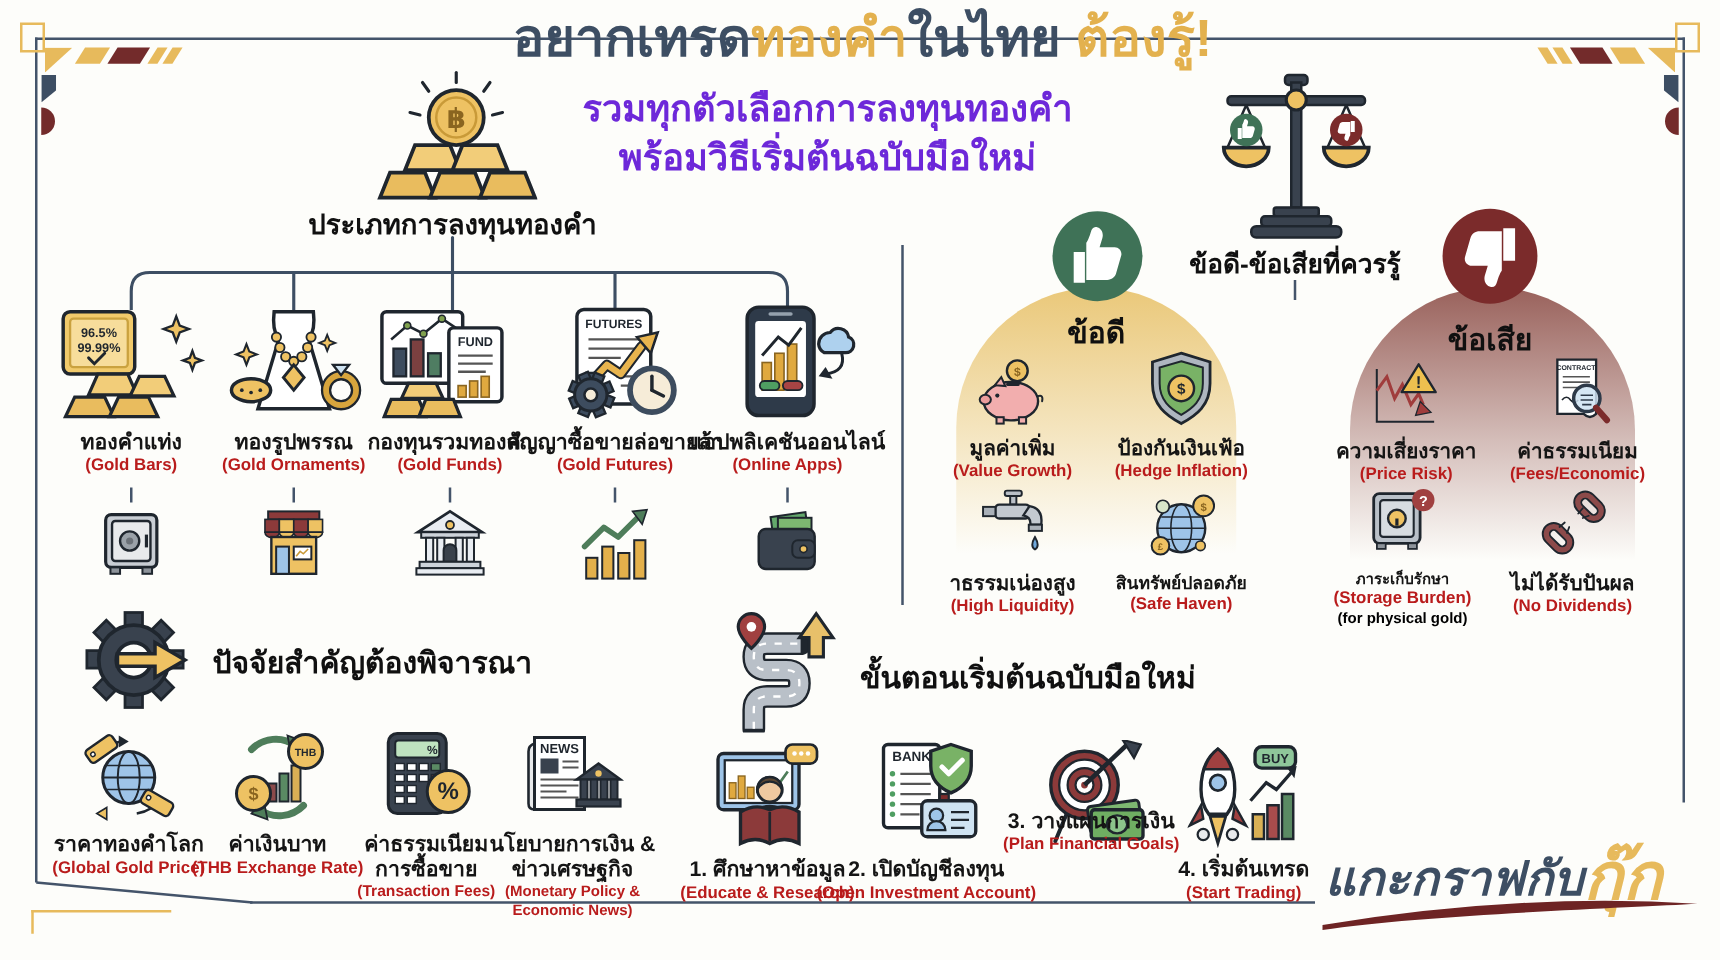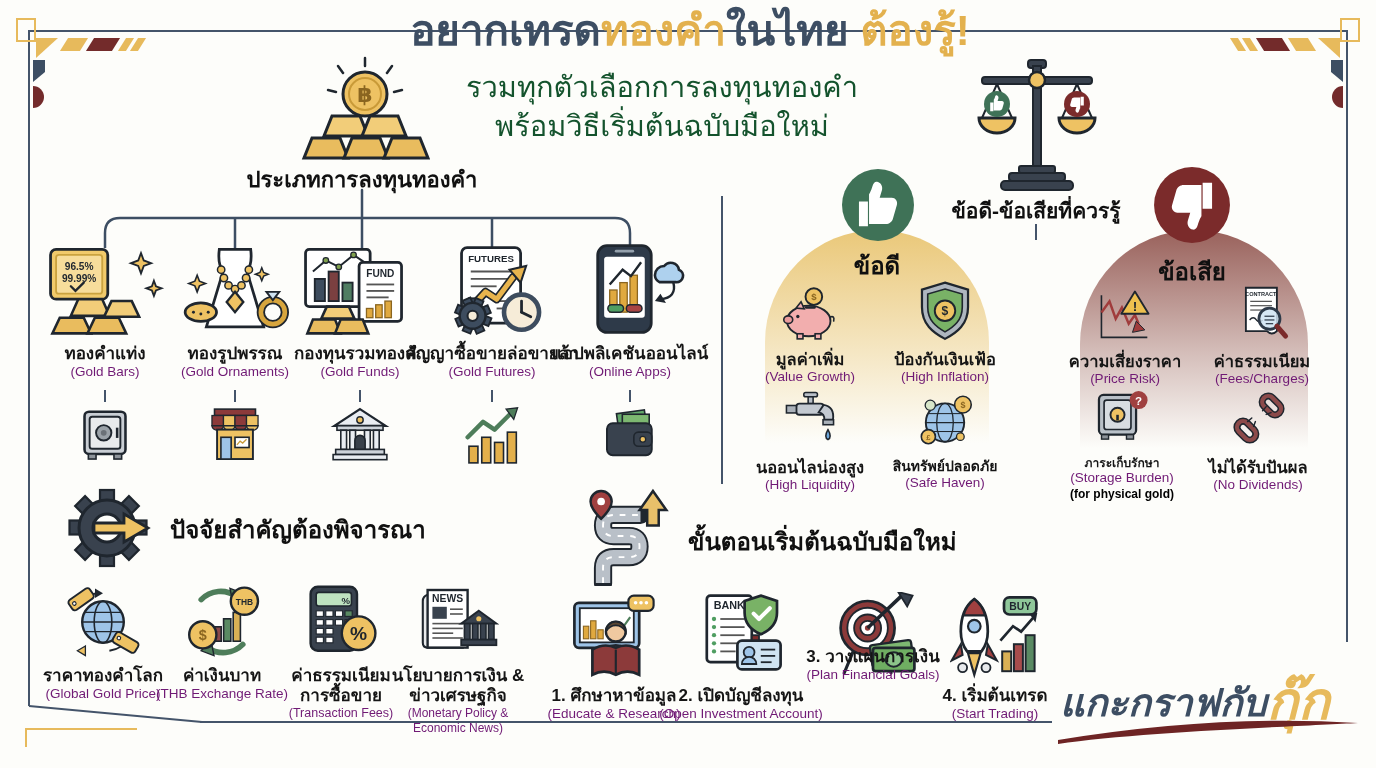--- a/index.html
+++ b/index.html
@@ -2,38 +2,38 @@
 <html><head>
 <meta charset="utf-8">
 <style>
   html,body{margin:0;padding:0;background:#e8e8e4;}
   .canvas{position:relative;width:1376px;height:768px;background:#fdfdfa;overflow:hidden;
           font-family:"Liberation Sans","DejaVu Sans",sans-serif;color:#151515;}
   .abs{position:absolute;}
   svg{display:block;font-family:"Liberation Sans","DejaVu Sans",sans-serif;}
   .cent{position:absolute;transform:translateX(-50%);text-align:center;}
   .t-th{font-weight:800;color:#151515;font-size:17px;line-height:1.18;white-space:nowrap;}
-  .t-en{font-weight:400;color:#701a75;font-size:13.5px;line-height:1.22;white-space:nowrap;}
+  .t-en{font-weight:700;color:#b91c1c;font-size:13.5px;line-height:1.22;white-space:nowrap;}
   .t-note{font-weight:700;color:#000000;font-size:12px;line-height:1.2;white-space:nowrap;}
   .h-sec{font-weight:800;color:#101010;white-space:nowrap;}
   .line{background:#44546a;}
   
   .b-top{left:28px;top:30px;width:1320px;height:2px;}
   .b-left{left:28px;top:30px;width:2px;height:676px;}
   .b-right{left:1346px;top:30px;width:2px;height:670px;}
   .b-bottom{left:200px;top:721px;width:862px;height:2px;}
   .gold-sq{border:2px solid #e7ba5c;width:16px;height:20px;}
   .deco{position:absolute;}
   .skL{transform:skewX(-32deg);}
   .skR{transform:skewX(32deg);}
   .gold{background:#e7ba5c;} .maroon{background:#732b2b;} .slate{background:#3d4e63;}
   
   .title{font-size:42px;font-weight:800;line-height:1.1;white-space:nowrap;}
   .title .dk{color:#3d4e63;} .title .gd{color:#e3b14e;}
-  .subtitle{font-size:29px;font-weight:400;color:#14532d;white-space:nowrap;}
+  .subtitle{font-size:29px;font-weight:700;color:#6d28d9;white-space:nowrap;}
   .bubble-pro{border-radius:112px 112px 0 0;
     background:linear-gradient(180deg,#eac879 0%,rgba(234,200,121,.45) 48%,rgba(234,200,121,0) 88%);}
   .bubble-con{border-radius:114px 114px 0 0;
     background:linear-gradient(180deg,#99615b 0%,rgba(153,97,91,.40) 50%,rgba(153,97,91,0) 88%);}
   .brand-line1{white-space:nowrap;font-style:italic;}
   .brand-a{font-size:38px;font-weight:700;color:#3d4e63;}
   .brand-b{font-size:52px;font-weight:800;color:#e7ba5c;position:relative;top:3px;}
 </style>
 </head>
 <body>
@@ -355,21 +355,21 @@
     <path d="M50 14 l27 8 v20 c0 21 -13 31 -27 39 c-14 -8 -27 -18 -27 -39 v-20 z" fill="#79b266" stroke="#1f262e" stroke-width="2.5"></path>
     <circle cx="50" cy="48" r="16" fill="#eec263" stroke="#1f262e" stroke-width="3"></circle>
     <text x="50" y="55" text-anchor="middle" font-size="19" font-weight="bold" fill="#1f262e">$</text>
   </svg>
   <div class="cent" style="left:810px;top:350px">
     <div class="t-th" style="font-size:16.5px">มูลค่าเพิ่ม</div>
     <div class="t-en">(Value Growth)</div>
   </div>
   <div class="cent" style="left:945px;top:350px">
     <div class="t-th" style="font-size:16.5px">ป้องกันเงินเฟ้อ</div>
-    <div class="t-en">(High Inflation)</div>
+    <div class="t-en">(Hedge Inflation)</div>
   </div>
 
   <svg class="abs" style="left:778px;top:390px;width:64px;height:62px" viewBox="0 0 100 100">
     <rect x="40" y="4" width="22" height="7" rx="3" fill="#b9bfc7" stroke="#1f262e" stroke-width="2.5"></rect>
     <rect x="47" y="11" width="8" height="11" fill="#b9bfc7" stroke="#1f262e" stroke-width="2.5"></rect>
     <rect x="28" y="22" width="44" height="18" rx="5" fill="#c3c9d0" stroke="#1f262e" stroke-width="3"></rect>
     <rect x="12" y="25" width="16" height="12" fill="#aab1b9" stroke="#1f262e" stroke-width="2.5"></rect>
     <path d="M72 24 q18 3 15 24 h-14 q1 -10 -9 -12 z" fill="#c3c9d0" stroke="#1f262e" stroke-width="3"></path>
     <rect x="71" y="48" width="17" height="8" fill="#aab1b9" stroke="#1f262e" stroke-width="2.5"></rect>
     <path d="M79 64 q7 12 0 16 q-7 -4 0 -16 z" fill="#6fa8dc" stroke="#1f262e" stroke-width="2.5"></path>
@@ -381,21 +381,21 @@
     <line x1="25" y1="40" x2="75" y2="40" stroke="#1f262e" stroke-width="1.6"></line>
     <line x1="25" y1="68" x2="75" y2="68" stroke="#1f262e" stroke-width="1.6"></line>
     <circle cx="78" cy="26" r="13" fill="#eec263" stroke="#1f262e" stroke-width="2.5"></circle>
     <text x="78" y="32" text-anchor="middle" font-size="14" font-weight="bold" fill="#8a6520">$</text>
     <circle cx="24" cy="76" r="11" fill="#eec263" stroke="#1f262e" stroke-width="2.5"></circle>
     <text x="24" y="81" text-anchor="middle" font-size="12" font-weight="bold" fill="#8a6520">£</text>
     <circle cx="27" cy="27" r="8" fill="#d8e6c9" stroke="#1f262e" stroke-width="2"></circle>
     <circle cx="74" cy="76" r="6" fill="#eec263" stroke="#1f262e" stroke-width="2"></circle>
   </svg>
   <div class="cent" style="left:810px;top:458px">
-    <div class="t-th" style="font-size:16.5px">นออนไลน่องสูง</div>
+    <div class="t-th" style="font-size:16.5px">าธรรมเน่องสูง</div>
     <div class="t-en">(High Liquidity)</div>
   </div>
   <div class="cent" style="left:945px;top:458px">
     <div class="t-th" style="font-size:14px">สินทรัพย์ปลอดภัย</div>
     <div class="t-en">(Safe Haven)</div>
   </div>
 
   <div class="abs bubble-con" style="left:1080px;top:230px;width:228px;height:248px"></div>
   <svg class="abs" style="left:1153px;top:166px;width:78px;height:78px" viewBox="0 0 74 74">
     <circle cx="37" cy="37" r="36" fill="#7b2b2b"></circle>
@@ -426,21 +426,21 @@
         <line x1="56" y1="64" x2="68" y2="64"></line>
       </g>
     <line x1="74" y1="68" x2="88" y2="84" stroke="#7b2b2b" stroke-width="8" stroke-linecap="round"></line>
   </svg>
   <div class="cent" style="left:1125px;top:352px">
     <div class="t-th" style="font-size:16.5px">ความเสี่ยงราคา</div>
     <div class="t-en">(Price Risk)</div>
   </div>
   <div class="cent" style="left:1262px;top:352px">
     <div class="t-th" style="font-size:16.5px">ค่าธรรมเนียม</div>
-    <div class="t-en">(Fees/Charges)</div>
+    <div class="t-en">(Fees/Economic)</div>
   </div>
 
   <svg class="abs" style="left:1089px;top:386px;width:66px;height:64px" viewBox="0 0 100 100">
     <rect x="14" y="14" width="58" height="62" rx="7" fill="#b9c0c8" stroke="#1f262e" stroke-width="3.5"></rect>
     <rect x="22" y="22" width="42" height="46" rx="4" fill="#d7dce1" stroke="#1f262e" stroke-width="2.6"></rect>
     <circle cx="43" cy="45" r="11" fill="#eec263" stroke="#1f262e" stroke-width="3"></circle>
     <rect x="41" y="45" width="4" height="9" fill="#1f262e"></rect>
     <rect x="18" y="76" width="11" height="7" fill="#8d939a" stroke="#1f262e" stroke-width="2.2"></rect>
     <rect x="57" y="76" width="11" height="7" fill="#8d939a" stroke="#1f262e" stroke-width="2.2"></rect>
     <circle cx="76" cy="22" r="14" fill="#a04040"></circle>

